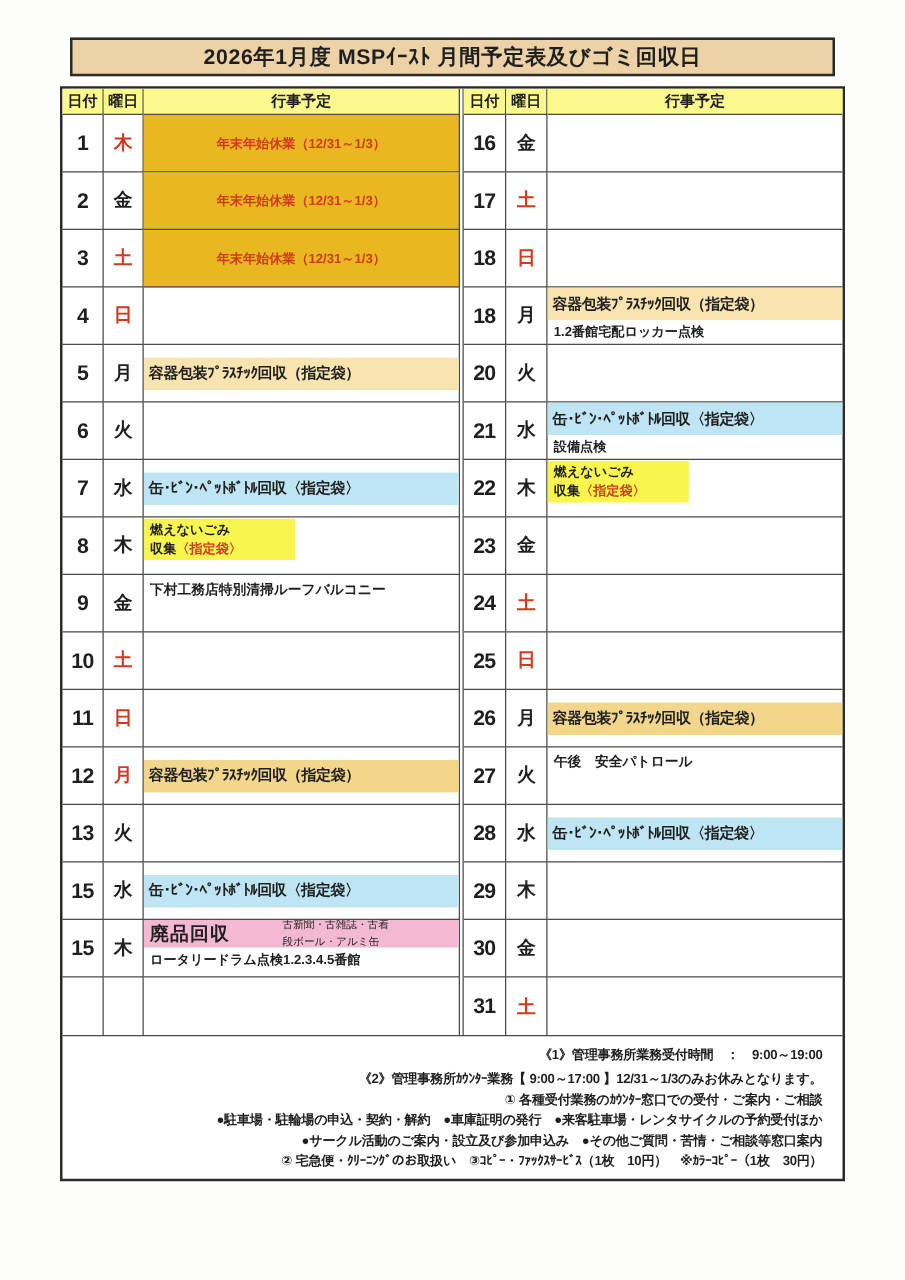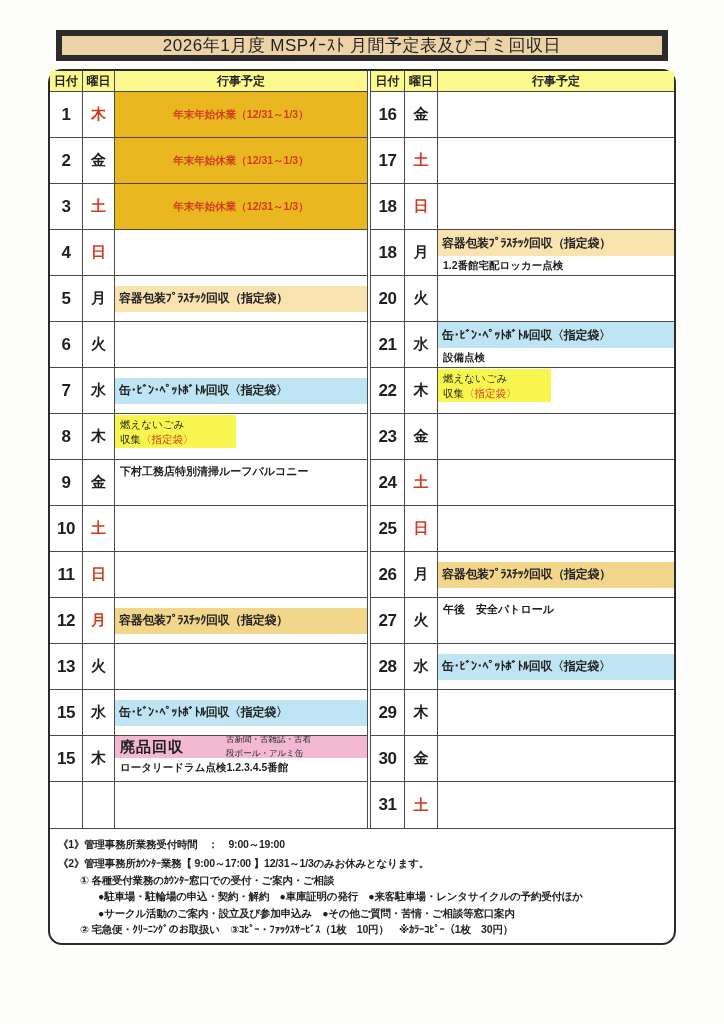--- a/index.html
+++ b/index.html
@@ -1,23 +1,23 @@
 <!DOCTYPE html>
 <html><head>
 <meta charset="utf-8">
 <style>
   * { box-sizing: border-box; margin: 0; padding: 0; }
   html,body { width: 724px; background: #fdfdfb; font-family: "Liberation Sans","DejaVu Sans",sans-serif; }
   body { height: 1024px; position: relative; color: #1f1f1f; }
 
   .title-box {
     width: 612px; height: 31px; margin: 30px auto 8px auto;
-    border: 6px solid #c2410c;
+    border: 2px solid #c2410c;
     display: flex; align-items: center; justify-content: center;
-    font-size: 17px; font-weight: normal; letter-spacing: 0.5px;
+    font-size: 17px; font-weight: bold; letter-spacing: 0.5px;
   }
 
   .calendar {
     width: 628px; margin: 0 auto;
     border: 2px solid #2b2b2b; background: #fff;
   }
   .cal-grid {
     display: grid;
     grid-template-columns: 33px 32px 253px 3px 34px 33px 1fr;
     grid-template-rows: 21px repeat(16, 46px);
@@ -34,40 +34,40 @@
 
   .date-num { font-size: 17px; font-weight: 600; letter-spacing: -0.5px; }
   .wd-txt { font-size: 15px; font-weight: bold; }
 
   .gold-full { align-items: center; justify-content: center; display: flex; }
 
   .band { width: 100%; height: 26px; display: flex; align-items: center; padding-left: 4px; font-size: 12px; font-weight: bold; letter-spacing: -0.3px; flex: none; }
   .note { font-size: 10.5px; font-weight: bold; padding: 3px 0 0 5px; }
   .note-top { font-size: 11px; font-weight: bold; padding: 4px 0 0 5px; }
 
-  .trash { margin-top: 1px; width: 48%; padding: 2px 4px 2px 5px; font-size: 10.5px; font-weight: normal; line-height: 1.4; flex: none; }
+  .trash { margin-top: 1px; width: 48%; padding: 2px 4px 2px 5px; font-size: 10.5px; font-weight: bold; line-height: 1.4; flex: none; }
 
   .pinkband { width: 100%; height: 22px; display: flex; align-items: center; padding-left: 5px; flex: none; }
   .pinkband .plabel { font-size: 15px; font-weight: bold; letter-spacing: 1px; }
   .pinkband .pside { margin-left: 42px; font-size: 8.5px; font-weight: normal; line-height: 1.6; }
 
-  .footer-area { border-top: 1px solid #4a4a4a; padding: 7px 16px 6px 8px; }
+  .footer-area { border-top: 1px solid #4a4a4a; padding: 7px 16px 6px 8px; text-align: right; }
   .footer-line { font-size: 10.5px; font-weight: bold; line-height: 16.4px; letter-spacing: -0.2px; white-space: nowrap; }
   .footer-line.ind1 { padding-left: 22px; }
   .footer-line.ind2 { padding-left: 40px; }
   .footer-line.gap { margin-bottom: 3px; }
 </style>
 </head>
 <body>
 
 <div class="title-box" style="background: rgb(236, 210, 166); border-color: rgb(43, 43, 43);">
   <span>2026年1月度 MSPｲｰｽﾄ 月間予定表及びゴミ回収日</span>
 </div>
 
-<div class="calendar" style="border-color: rgb(43, 43, 43); border-radius: 14px;">
+<div class="calendar" style="border-color: rgb(43, 43, 43);">
   <div class="cal-grid" id="calGrid">
     <div class="col-div"></div>
   <div class="cell hdr c-date" style="background: rgb(251, 248, 142);">日付</div>
       <div class="cell hdr c-wd" style="background: rgb(251, 248, 142);">曜日</div>
       <div class="cell hdr c-evt" style="background: rgb(251, 248, 142);">行事予定</div>
       <div class="cell hdr c-date" style="background: rgb(251, 248, 142);">日付</div>
       <div class="cell hdr c-wd" style="background: rgb(251, 248, 142);">曜日</div>
       <div class="cell hdr c-evt last-evt" style="background: rgb(251, 248, 142);">行事予定</div>
       <div class="cell c-date">
         <div class="date-num">1</div>

